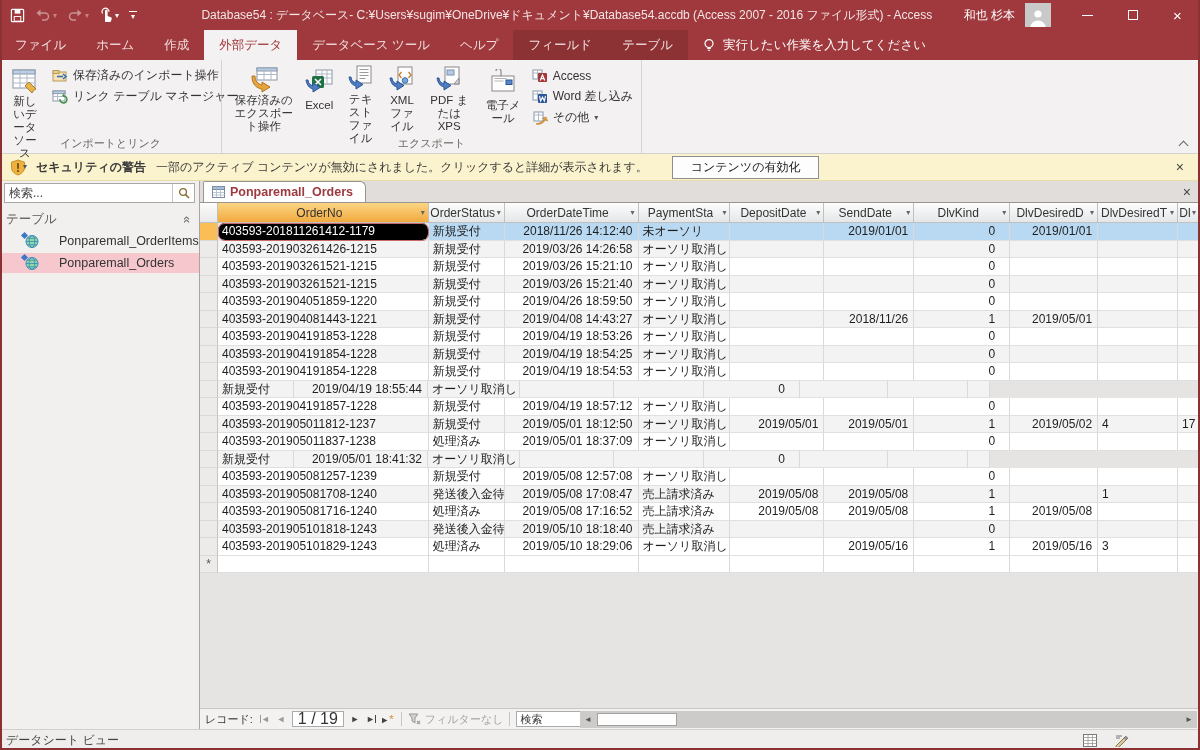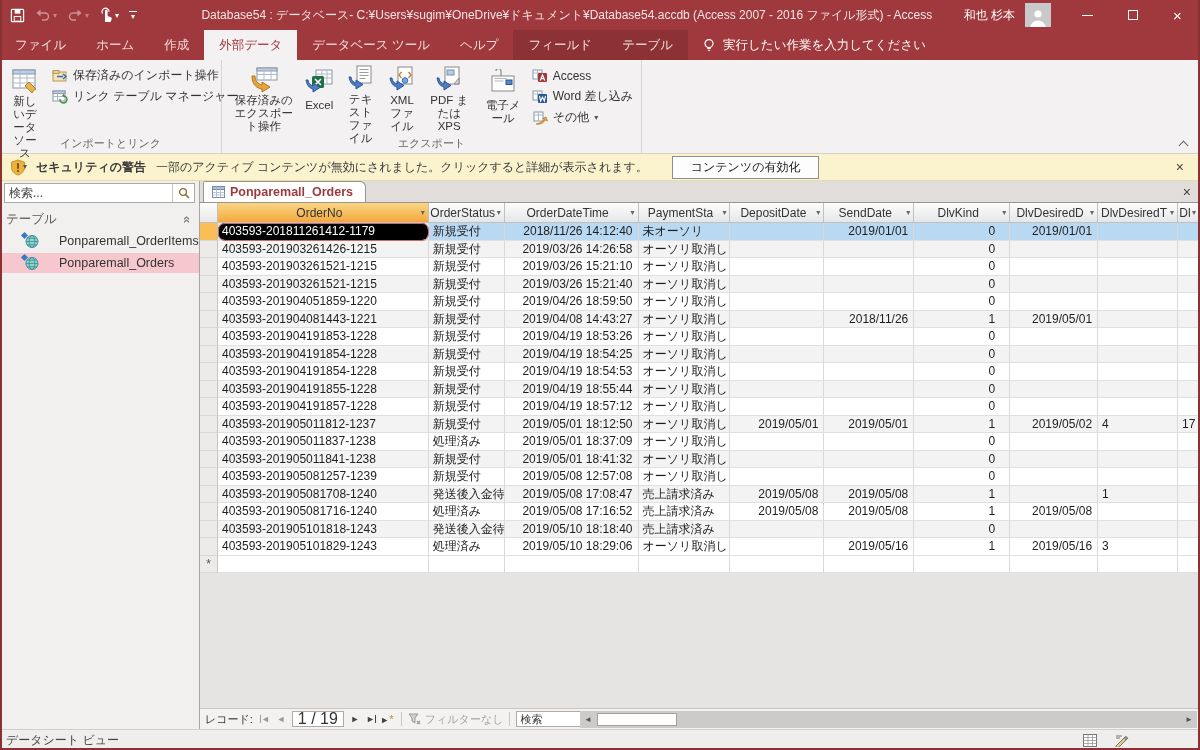--- a/index.html
+++ b/index.html
@@ -579,21 +579,20 @@
             <div class="dcell" style="width: 92px; text-align: left; padding-left: 4px;">オーソリ取消し</div>
             <div class="dcell" style="width: 94px; text-align: right; padding-right: 5px;"></div>
             <div class="dcell" style="width: 90px; text-align: right; padding-right: 5px;"></div>
             <div class="dcell" style="width: 96px; text-align: right; padding-right: 14px;">0</div>
             <div class="dcell" style="width: 88px; text-align: right; padding-right: 5px;"></div>
             <div class="dcell" style="width: 80px; text-align: left; padding-left: 4px;"></div>
             <div class="dcell" style="width: 22px; text-align: left; padding-left: 4px;"></div>
           </div>
           <div class="dsrow alt">
             <div class="selcell"></div>
-            <div class="dcell" style="width: 211px; text-align: left; padding-left: 4px;">403593-201904191855-1228</div>
             <div class="dcell" style="width: 76px; text-align: left; padding-left: 4px;">新規受付</div>
             <div class="dcell" style="width: 134px; text-align: right; padding-right: 5px;">2019/04/19 18:55:44</div>
             <div class="dcell" style="width: 92px; text-align: left; padding-left: 4px;">オーソリ取消し</div>
             <div class="dcell" style="width: 94px; text-align: right; padding-right: 5px;"></div>
             <div class="dcell" style="width: 90px; text-align: right; padding-right: 5px;"></div>
             <div class="dcell" style="width: 96px; text-align: right; padding-right: 14px;">0</div>
             <div class="dcell" style="width: 88px; text-align: right; padding-right: 5px;"></div>
             <div class="dcell" style="width: 80px; text-align: left; padding-left: 4px;"></div>
             <div class="dcell" style="width: 22px; text-align: left; padding-left: 4px;"></div>
           </div>
@@ -631,21 +630,20 @@
             <div class="dcell" style="width: 92px; text-align: left; padding-left: 4px;">オーソリ取消し</div>
             <div class="dcell" style="width: 94px; text-align: right; padding-right: 5px;"></div>
             <div class="dcell" style="width: 90px; text-align: right; padding-right: 5px;"></div>
             <div class="dcell" style="width: 96px; text-align: right; padding-right: 14px;">0</div>
             <div class="dcell" style="width: 88px; text-align: right; padding-right: 5px;"></div>
             <div class="dcell" style="width: 80px; text-align: left; padding-left: 4px;"></div>
             <div class="dcell" style="width: 22px; text-align: left; padding-left: 4px;"></div>
           </div>
           <div class="dsrow alt">
             <div class="selcell"></div>
-            <div class="dcell" style="width: 211px; text-align: left; padding-left: 4px;">403593-201905011841-1238</div>
             <div class="dcell" style="width: 76px; text-align: left; padding-left: 4px;">新規受付</div>
             <div class="dcell" style="width: 134px; text-align: right; padding-right: 5px;">2019/05/01 18:41:32</div>
             <div class="dcell" style="width: 92px; text-align: left; padding-left: 4px;">オーソリ取消し</div>
             <div class="dcell" style="width: 94px; text-align: right; padding-right: 5px;"></div>
             <div class="dcell" style="width: 90px; text-align: right; padding-right: 5px;"></div>
             <div class="dcell" style="width: 96px; text-align: right; padding-right: 14px;">0</div>
             <div class="dcell" style="width: 88px; text-align: right; padding-right: 5px;"></div>
             <div class="dcell" style="width: 80px; text-align: left; padding-left: 4px;"></div>
             <div class="dcell" style="width: 22px; text-align: left; padding-left: 4px;"></div>
           </div>

